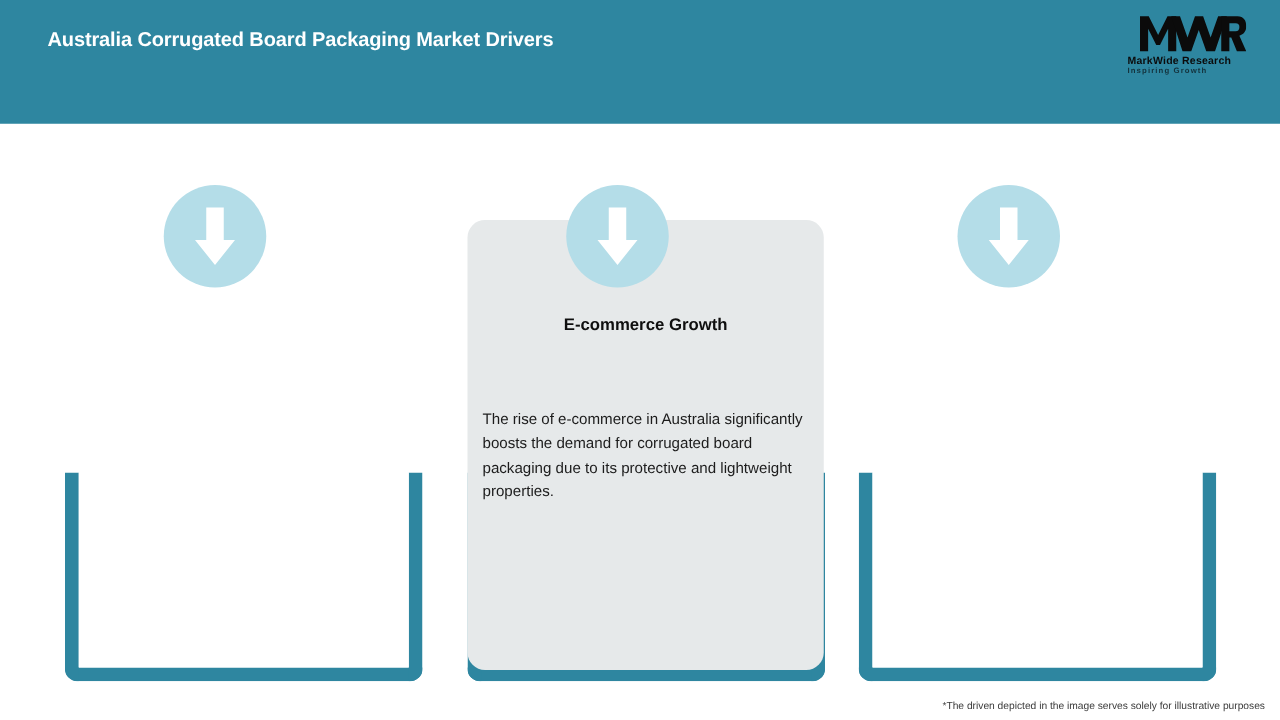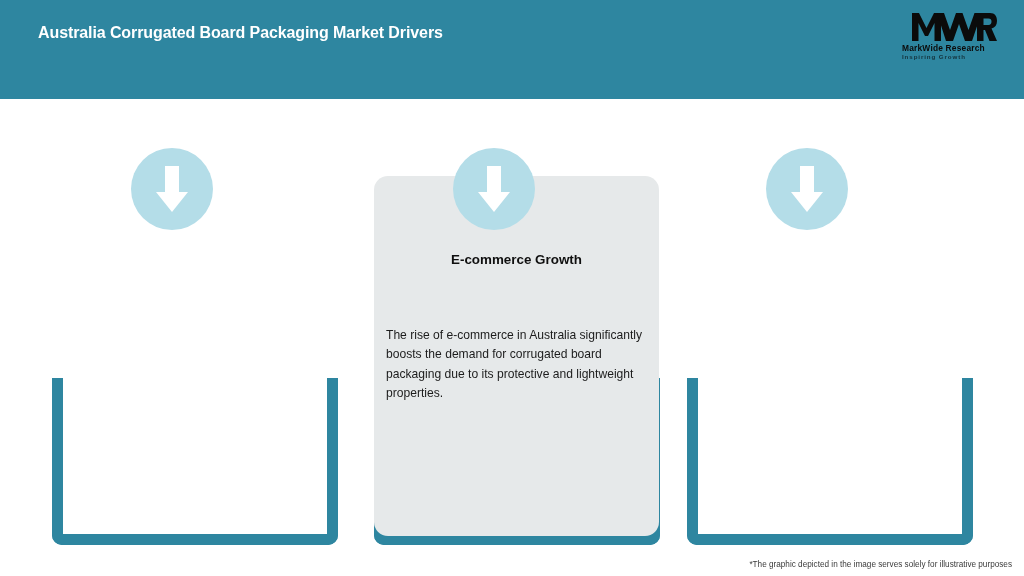--- a/index.html
+++ b/index.html
@@ -234,15 +234,15 @@
       <div class="frame"></div>
       <div class="badge">
         <svg viewBox="0 0 36 50">
           <polygon points="11,2 25,2 25,28 34,28 18,48 2,28 11,28" fill="#ffffff"></polygon>
         </svg>
       </div>
     </div>
 
   </div>
 
-  <div class="footer-note">*The graphic depicted in the image serves solely for illustrative purposes</div>
+  <div class="footer-note">*The driven depicted in the image serves solely for illustrative purposes</div>
 
 </div>
 
 </body></html>

